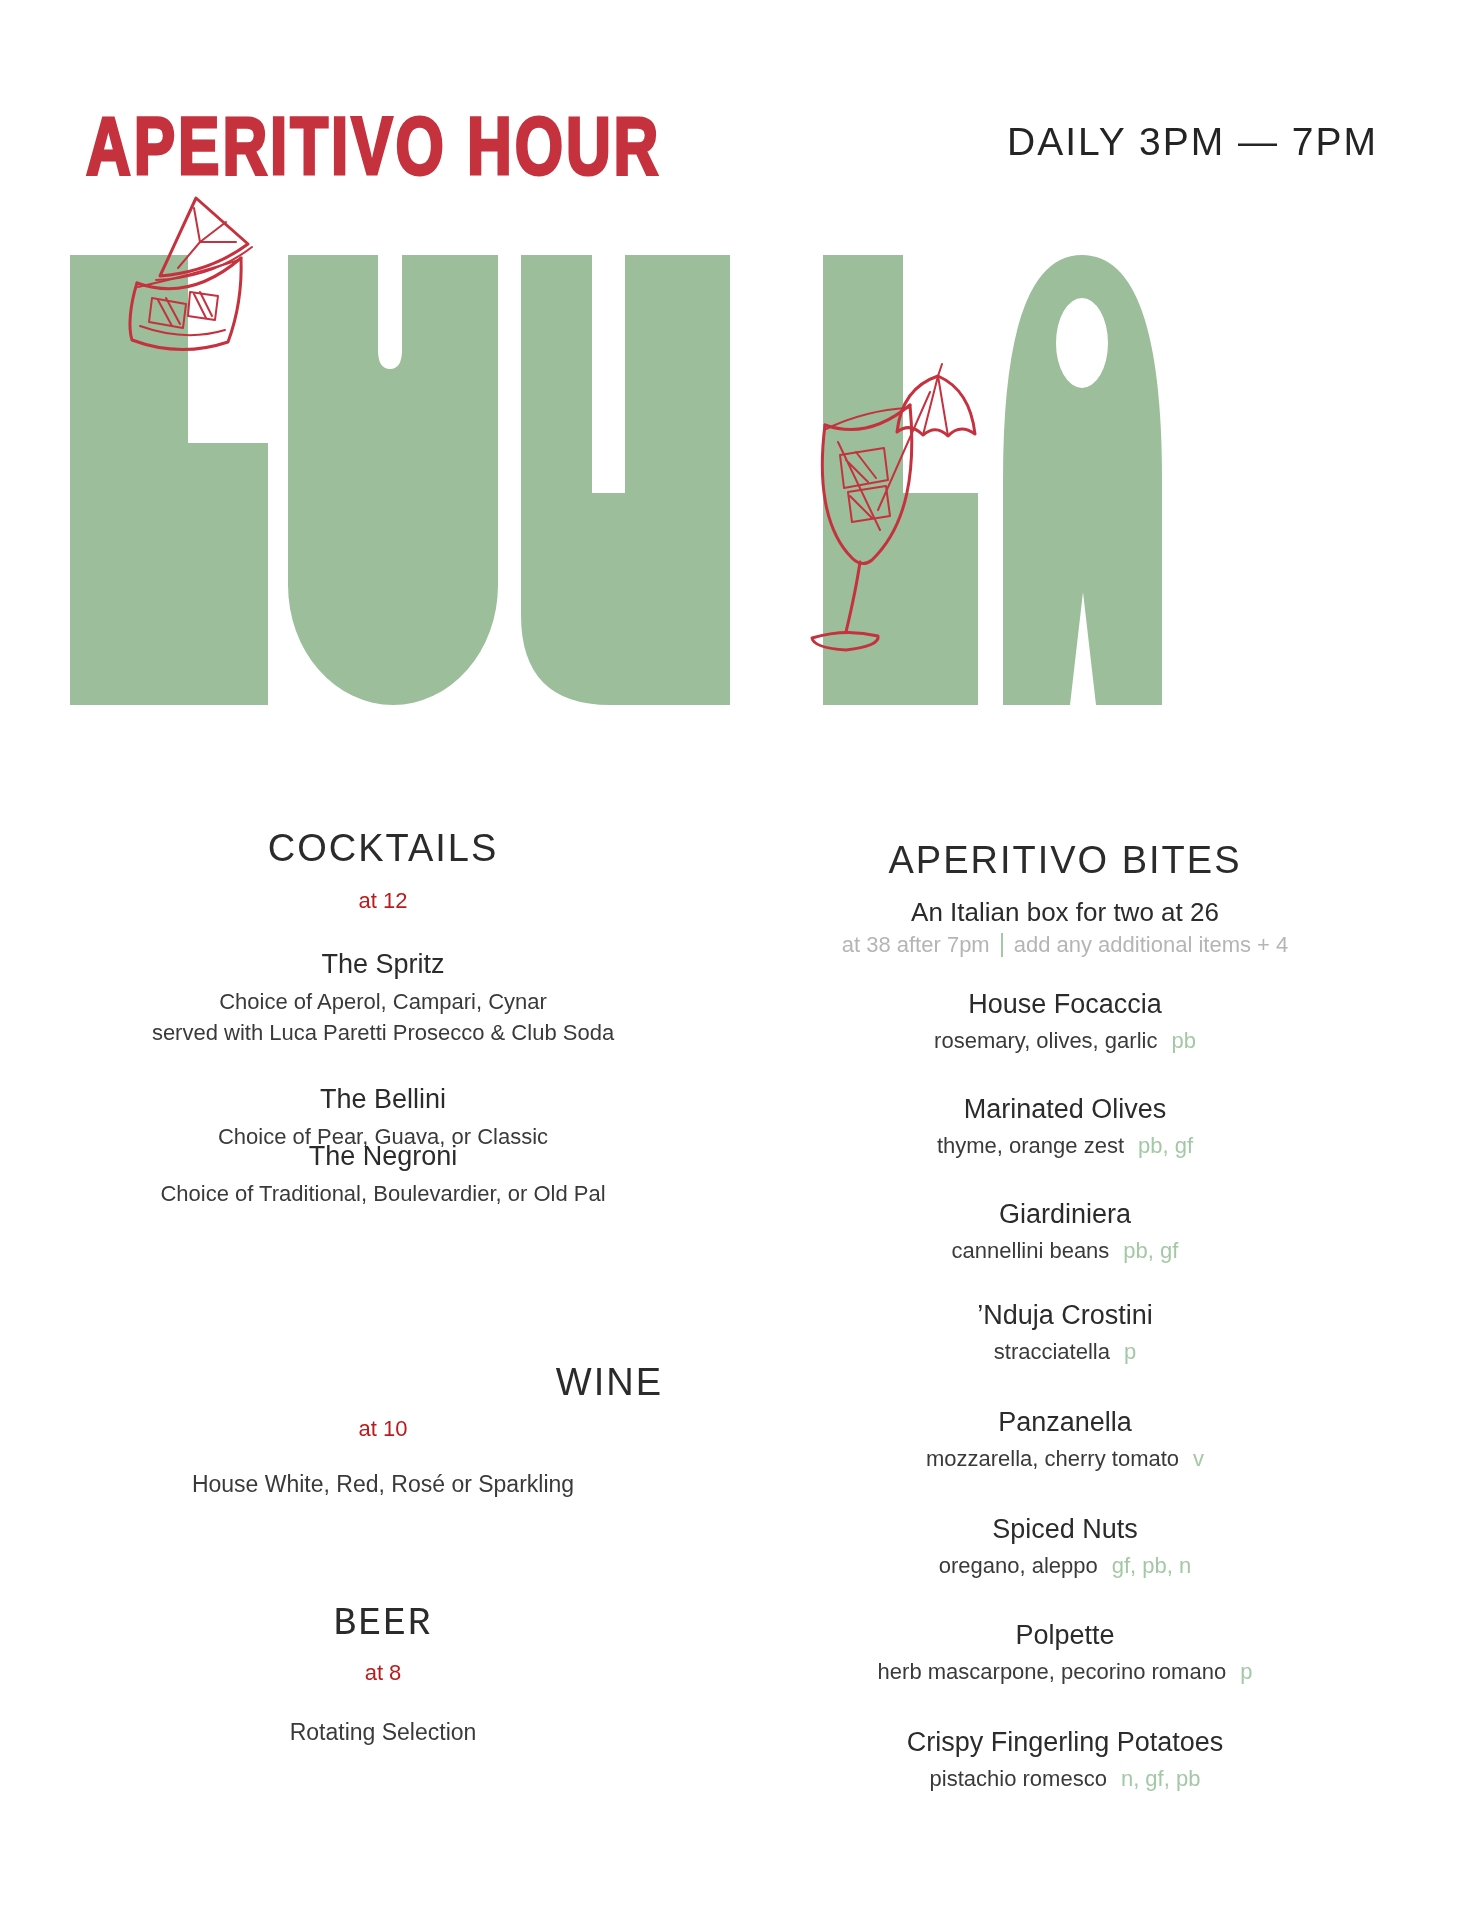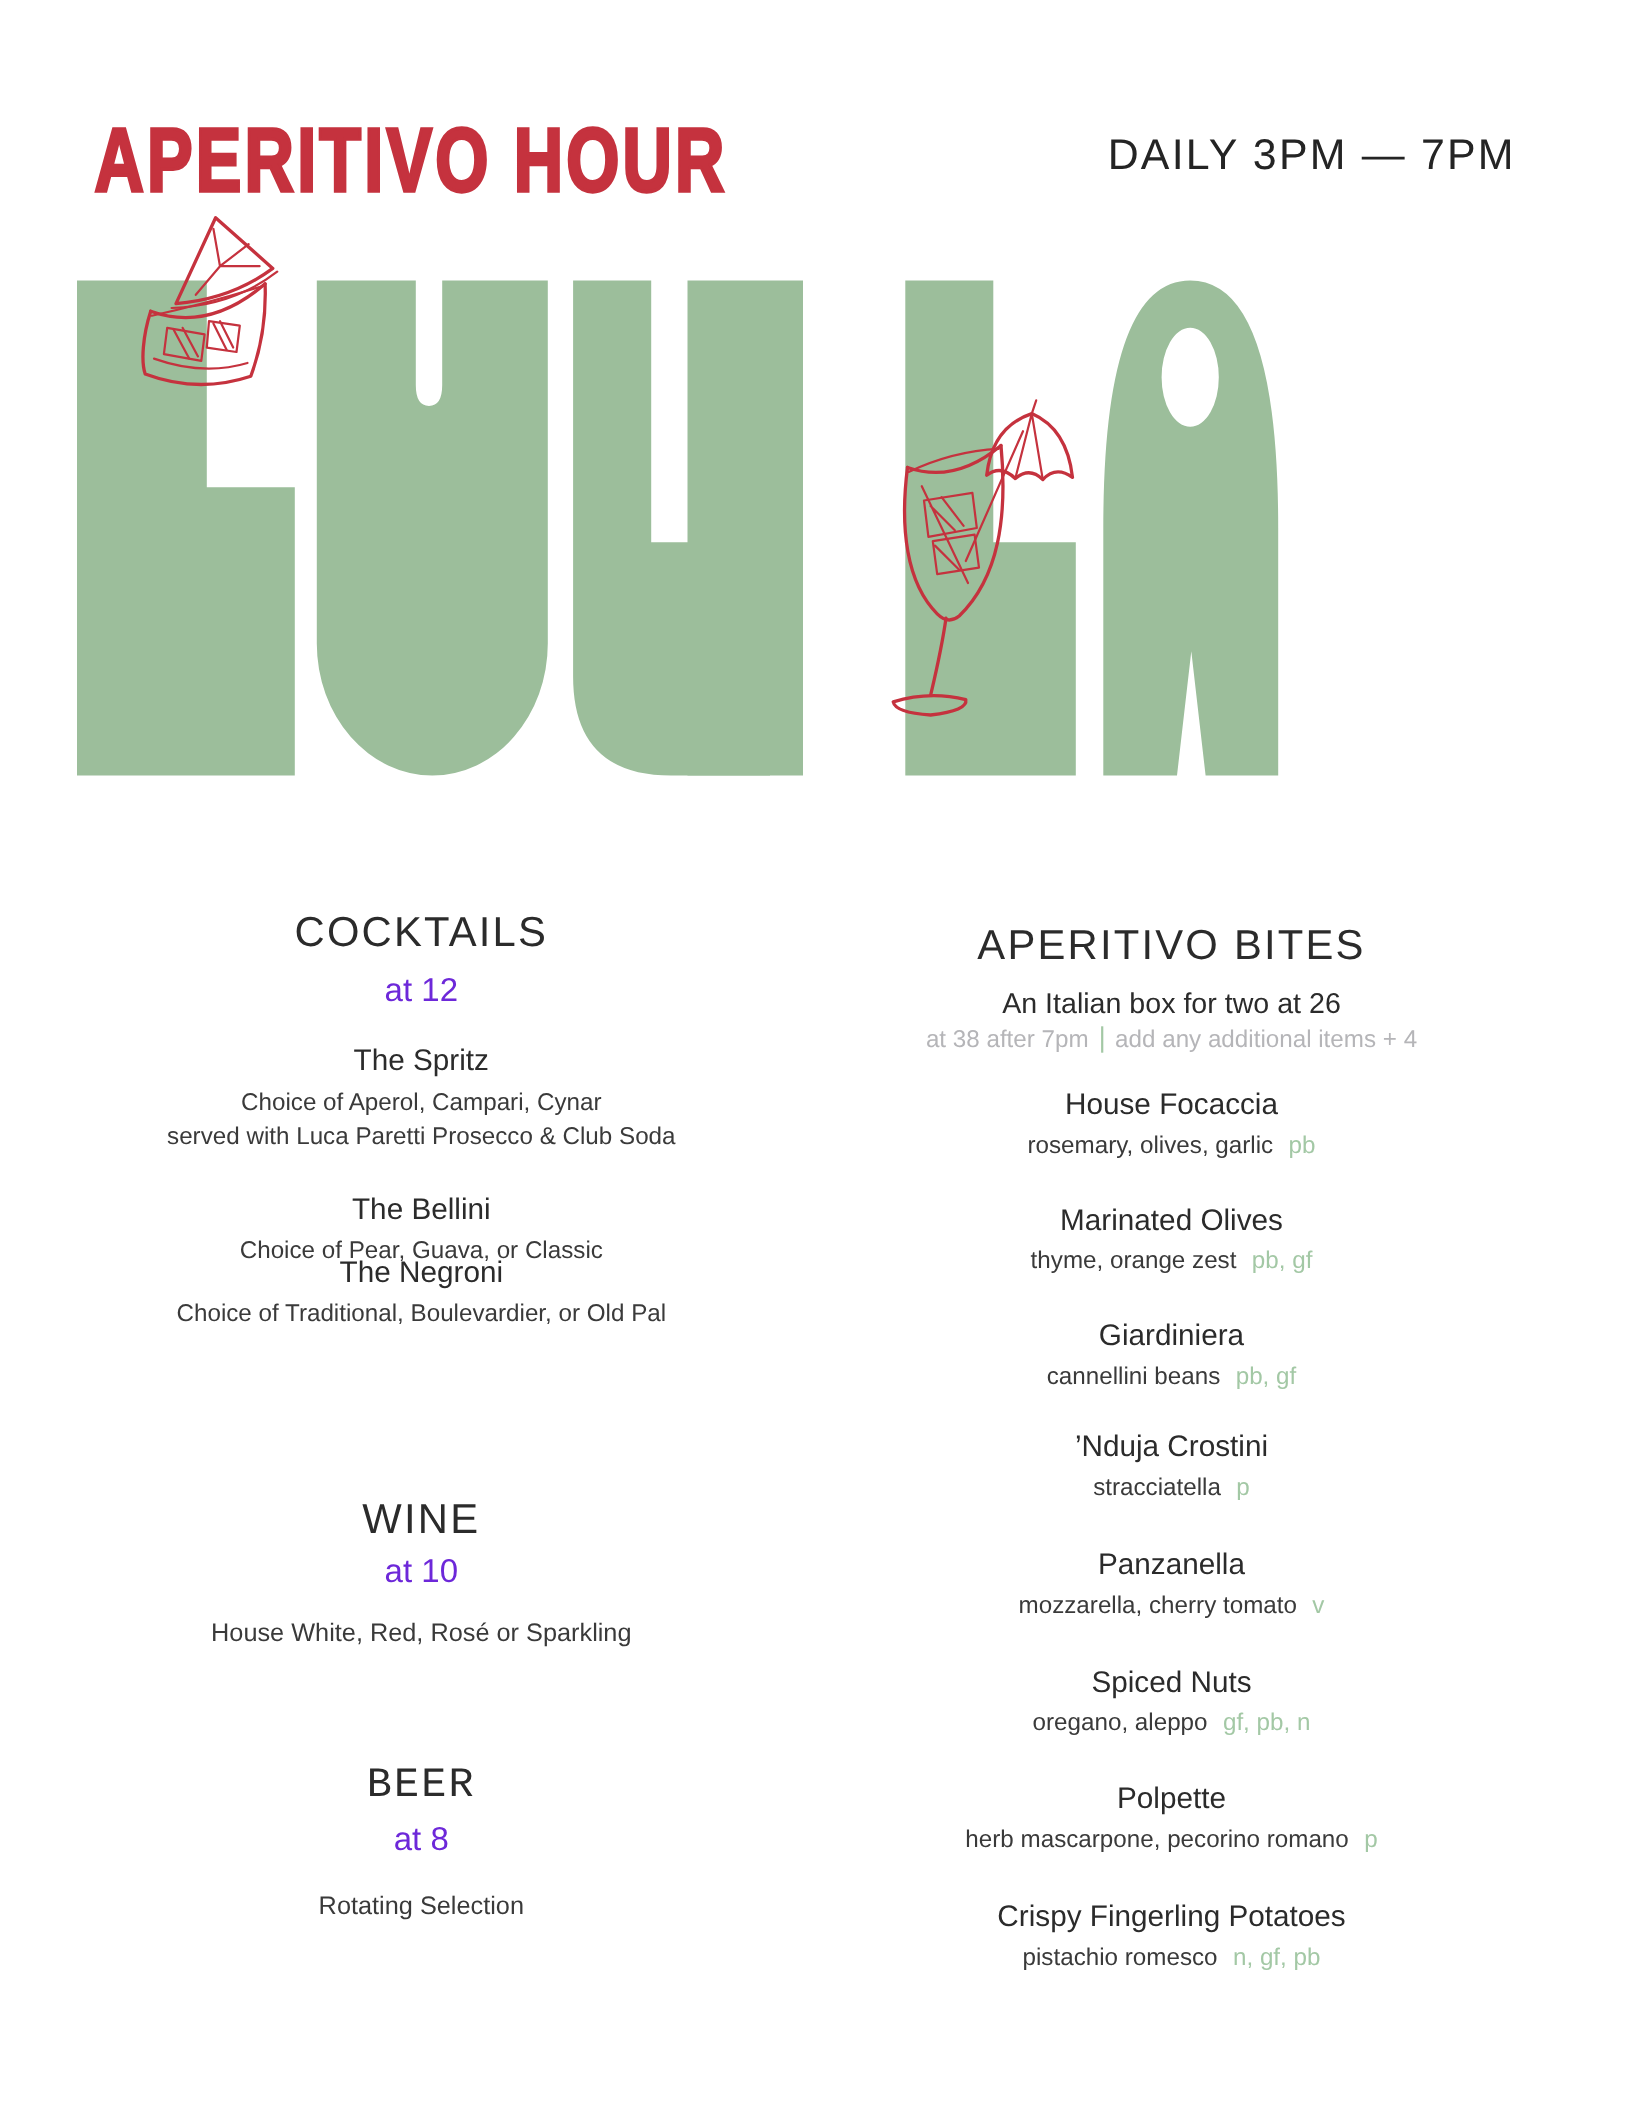--- a/index.html
+++ b/index.html
@@ -30,37 +30,37 @@
   }
   
   .hero{position:absolute;left:0;top:180px;width:1484px;height:540px;}
   .hero svg{display:block;width:100%;height:100%;}
   
   .col{position:absolute;top:0;height:1920px;text-align:center;}
   .col-left{left:103px;width:560px;}
   .col-right{left:785px;width:560px;}
   .col > div{position:absolute;left:0;right:0;}
   .sec-title{font-size:38px;letter-spacing:2px;color:#2b2b2b;line-height:44px;}
-  .price{font-size:30px;color:#6d28d9;line-height:30px;}
+  .price{font-size:22px;color:#b91c1c;line-height:30px;}
   .drink .name{font-size:27px;line-height:36px;color:#2b2b2b;margin-bottom:4px;}
   .drink .desc{font-size:22px;line-height:31px;color:var(--soft-ink);}
   .single-desc{font-size:23px;line-height:32px;color:var(--soft-ink);}
   .subtitle{font-size:26px;line-height:32px;color:#2b2b2b;}
   .note{font-size:22px;line-height:30px;color:var(--note-gray);white-space:nowrap;}
   .note .pipe{
     display:inline-block;width:2px;height:24px;background:var(--tag-green);
     margin:0 11px;vertical-align:-5px;
   }
   .bite .name{font-size:27px;line-height:36px;color:#2b2b2b;margin-bottom:3px;}
   .bite .sub{font-size:22px;line-height:31px;color:var(--soft-ink);}
   .tags{color:var(--tag-green);margin-left:14px;}
   
   .lt-cocktails{top:826px;} .lp-cocktails{top:886px;}
   .d-spritz{top:946px;} .d-bellini{top:1081px;} .d-negroni{top:1138px;}
-  .lt-wine{top:1360px;} .lp-wine{top:1414px;} .ld-wine{top:1468px;}
+  .lt-wine{top:1360px;text-align:right;} .lp-wine{top:1414px;} .ld-wine{top:1468px;}
   .lt-beer{top:1602px;font-family:Liberation Mono, monospace;} .lp-beer{top:1658px;} .ld-beer{top:1716px;}
   
   .rt-title{top:838px;} .rt-subtitle{top:896px;} .rt-note{top:930px;}
   .b1{top:986px;} .b2{top:1091px;} .b3{top:1196px;} .b4{top:1297px;}
   .b5{top:1404px;} .b6{top:1511px;} .b7{top:1617px;} .b8{top:1724px;}
   .sketch{fill:none;stroke:var(--red);stroke-width:3;stroke-linecap:round;stroke-linejoin:round;}
   .sketch-thin{fill:none;stroke:var(--red);stroke-width:2;stroke-linecap:round;stroke-linejoin:round;}
 </style>
 </head>
 <body>

